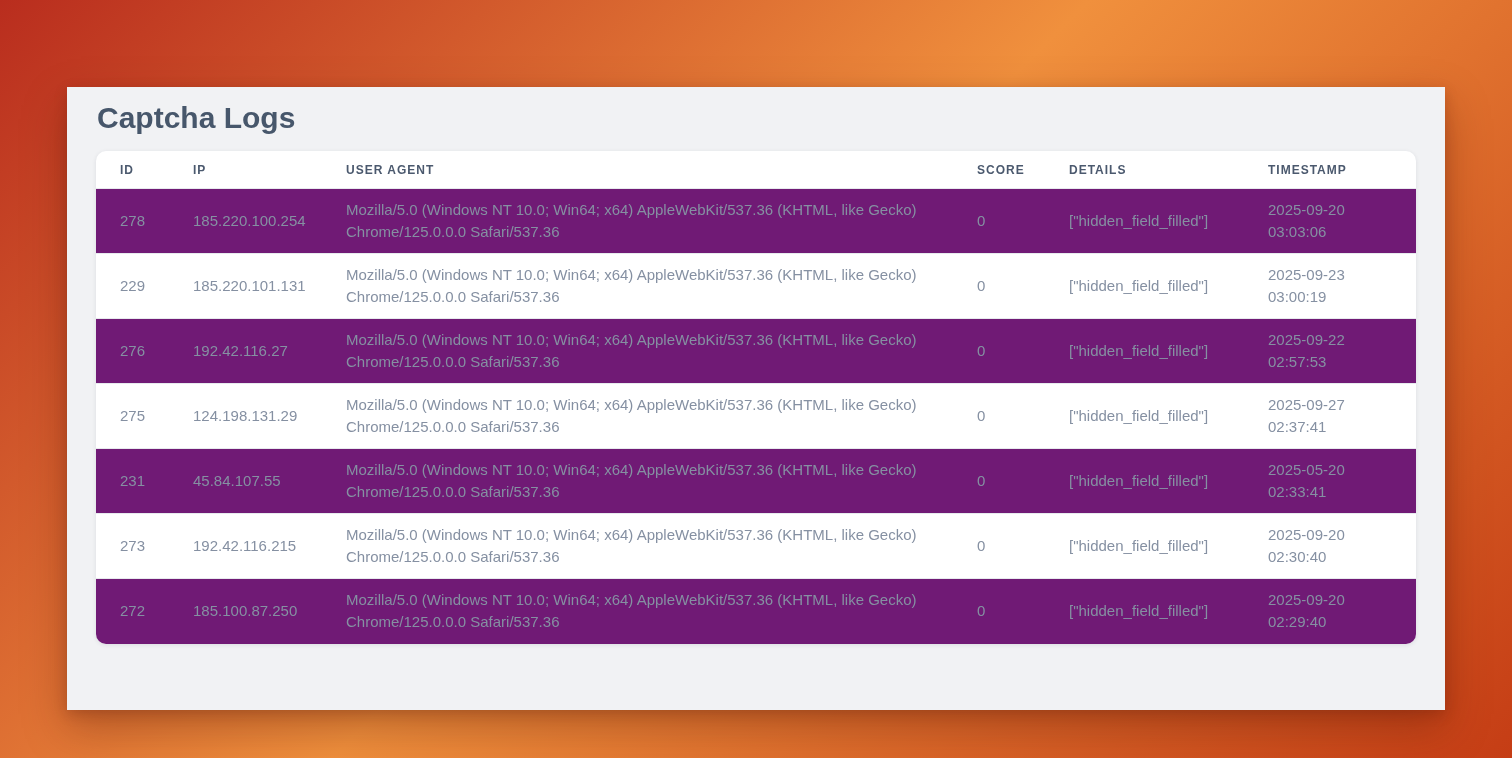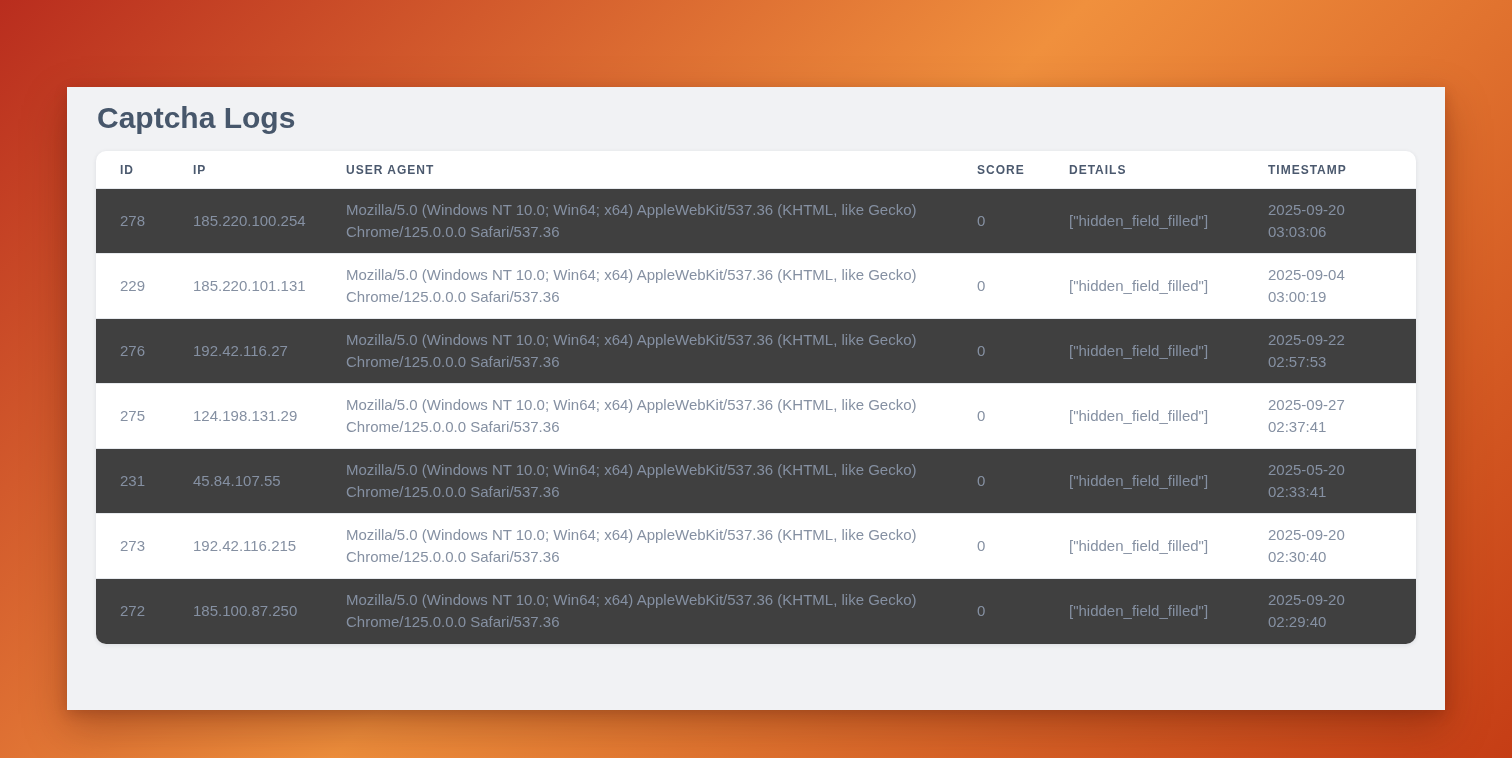--- a/index.html
+++ b/index.html
@@ -59,21 +59,21 @@
     vertical-align: middle;
     font-size: 12px;
     font-weight: 700;
     letter-spacing: 1px;
     color: #4b596e;
     text-transform: uppercase;
     white-space: nowrap;
   }
   th.first, td.first { padding-left: 24px; }
   tbody tr { height: 65px; }
-  tbody tr.striped { background: #404040; }
+  tbody tr.striped { background: #701a75; }
   td {
     padding: 10px 24px 10px 0;
     vertical-align: middle;
     font-size: 15px;
     line-height: 22px;
     color: #8590a2;
     border-top: 1px solid #e7eaee;
     word-wrap: break-word;
   }
 </style>
@@ -113,21 +113,21 @@
     <td>0</td>
     <td>["hidden_field_filled"]</td>
     <td>2025-09-20 03:03:06</td>
   </tr>
           <tr>
     <td class="first">229</td>
     <td>185.220.101.131</td>
     <td>Mozilla/5.0 (Windows NT 10.0; Win64; x64) AppleWebKit/537.36 (KHTML, like Gecko) Chrome/125.0.0.0 Safari/537.36</td>
     <td>0</td>
     <td>["hidden_field_filled"]</td>
-    <td>2025-09-04 03:00:19</td>
+    <td>2025-09-23 03:00:19</td>
   </tr>
           <tr class="striped">
     <td class="first">276</td>
     <td>192.42.116.27</td>
     <td>Mozilla/5.0 (Windows NT 10.0; Win64; x64) AppleWebKit/537.36 (KHTML, like Gecko) Chrome/125.0.0.0 Safari/537.36</td>
     <td>0</td>
     <td>["hidden_field_filled"]</td>
     <td>2025-09-22 02:57:53</td>
   </tr>
           <tr>

